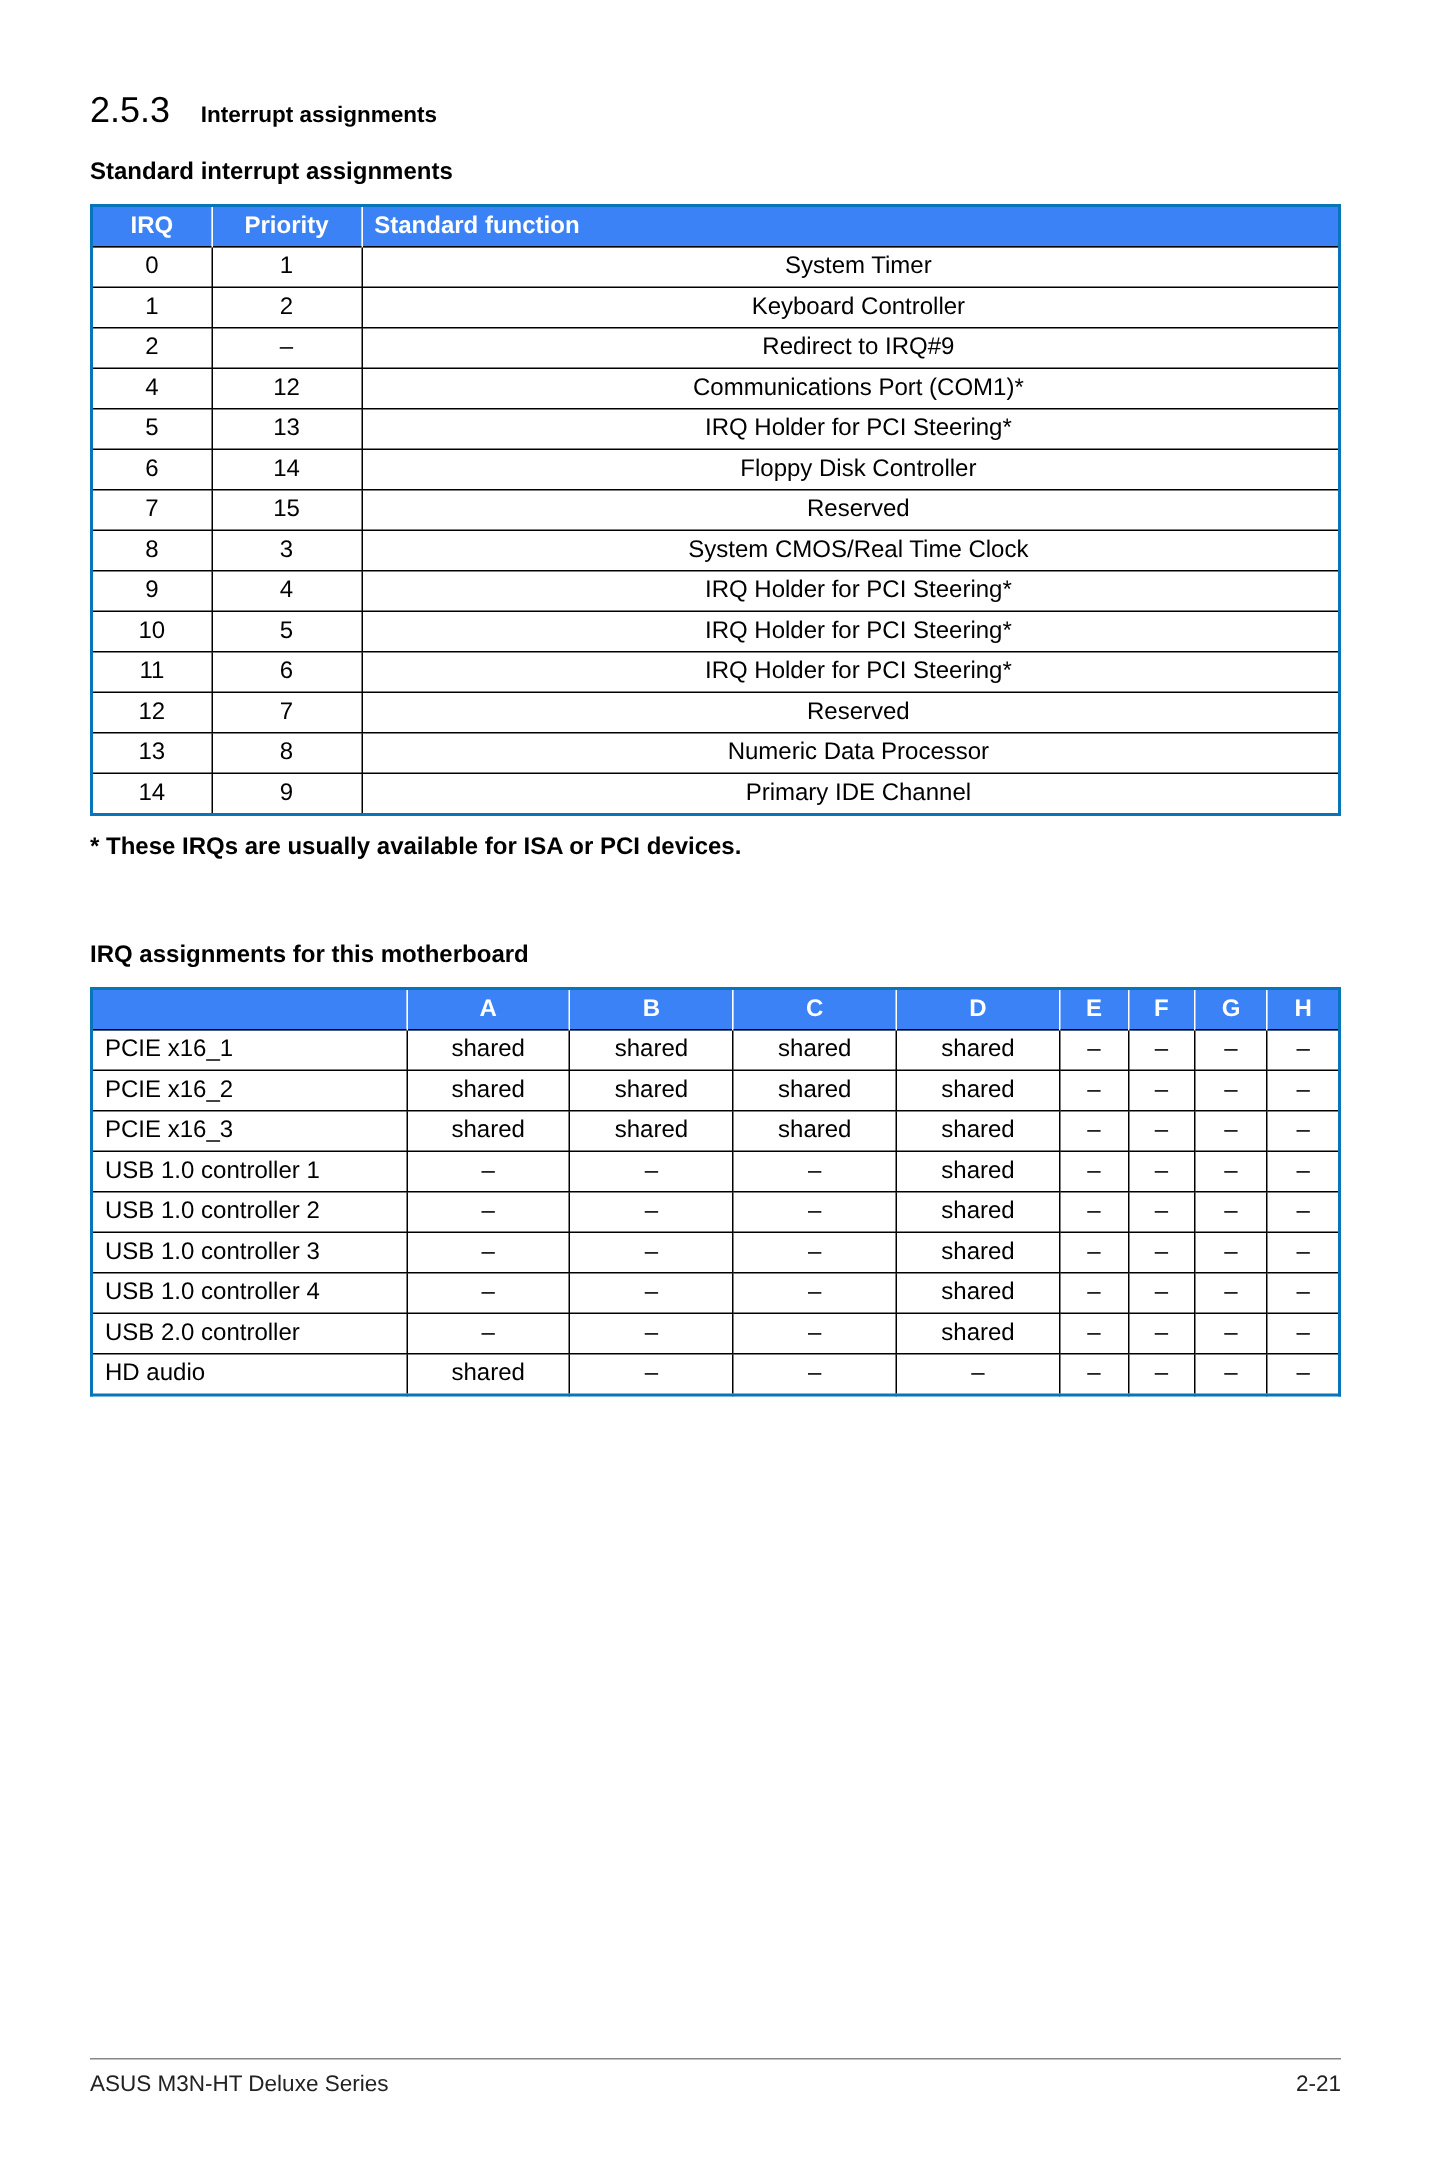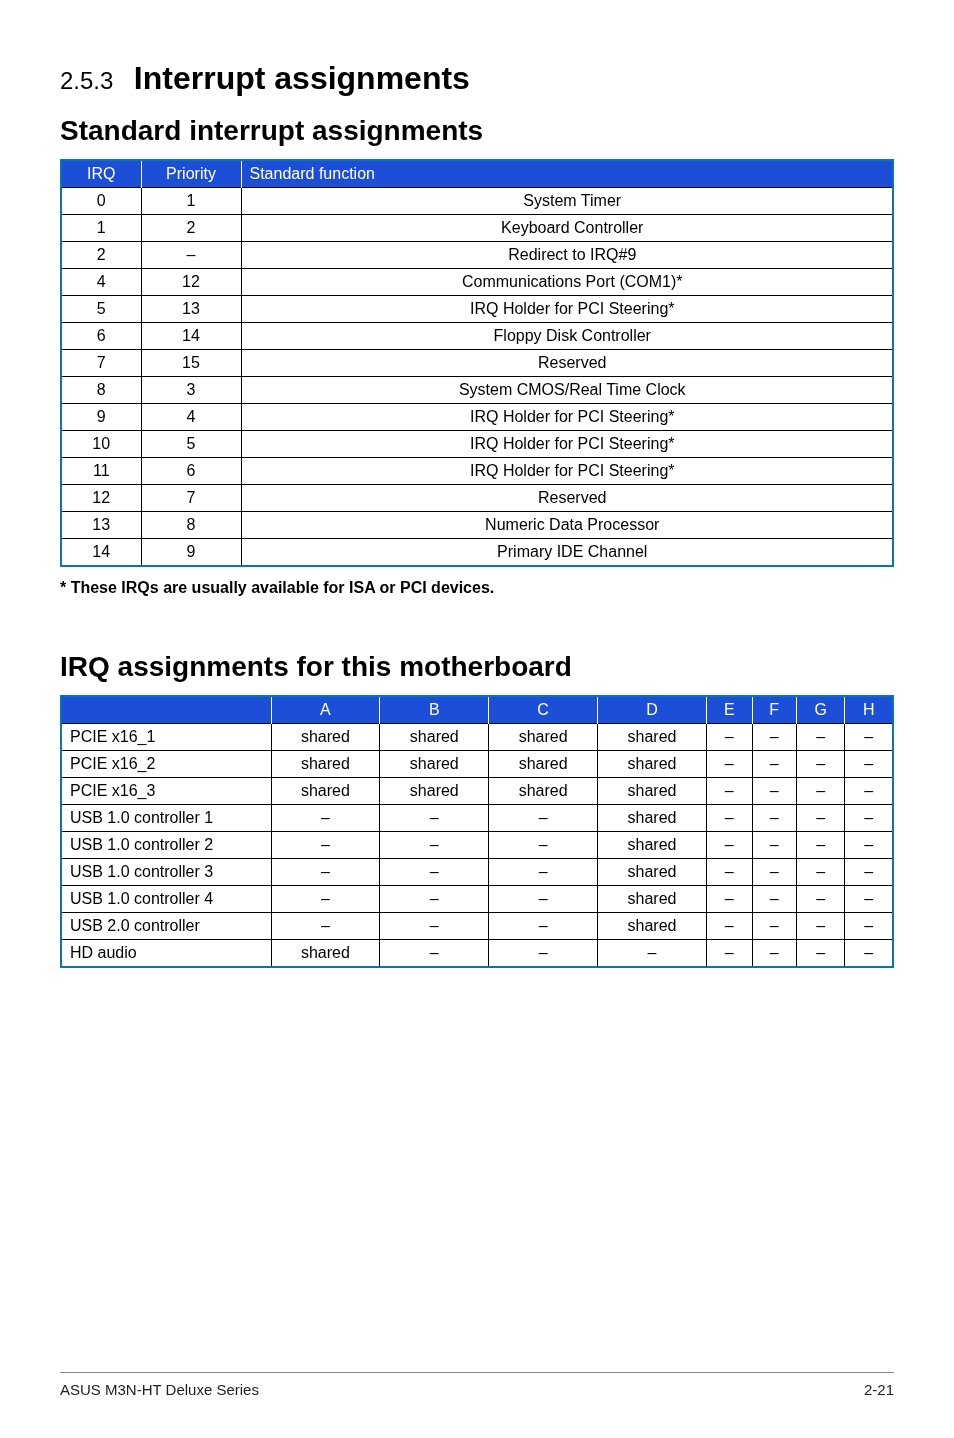--- a/index.html
+++ b/index.html
@@ -8,27 +8,27 @@
     background: #fff;
     color: #000;
     width: 954px;
     margin: 0 auto;
     padding: 60px 60px 40px 60px;
     display: flex;
     flex-direction: column;
     min-height: 1438px;
   }
   .section-num { font-size: 24px; font-weight: normal; display: inline-block; margin-right: 16px; }
-  .section-title { font-size: 32px; font-weight: bold; display: inline-block; }
-  h2.subhead { font-size: 28px; font-weight: bold; margin-top: 18px; margin-bottom: 12px; }
+  .section-title { font-size: 15px; font-weight: bold; display: inline-block; }
+  h2.subhead { font-size: 16px; font-weight: bold; margin-top: 18px; margin-bottom: 12px; }
   table { border-collapse: collapse; width: 100%; }
   table.t1 th, table.t2 th {
-    background: #1d4ed8;
+    background: #3b82f6;
     color: #fff;
-    font-weight: normal;
+    font-weight: bold;
     text-align: left;
     padding: 4px 8px;
     font-size: 16px;
     border-right: 1px solid #fff;
   }
   table.t1 th:last-child, table.t2 th:last-child { border-right: none; }
   table.t1 td, table.t2 td {
     border: 1px solid #000;
     padding: 4px 8px;
     font-size: 16px;

